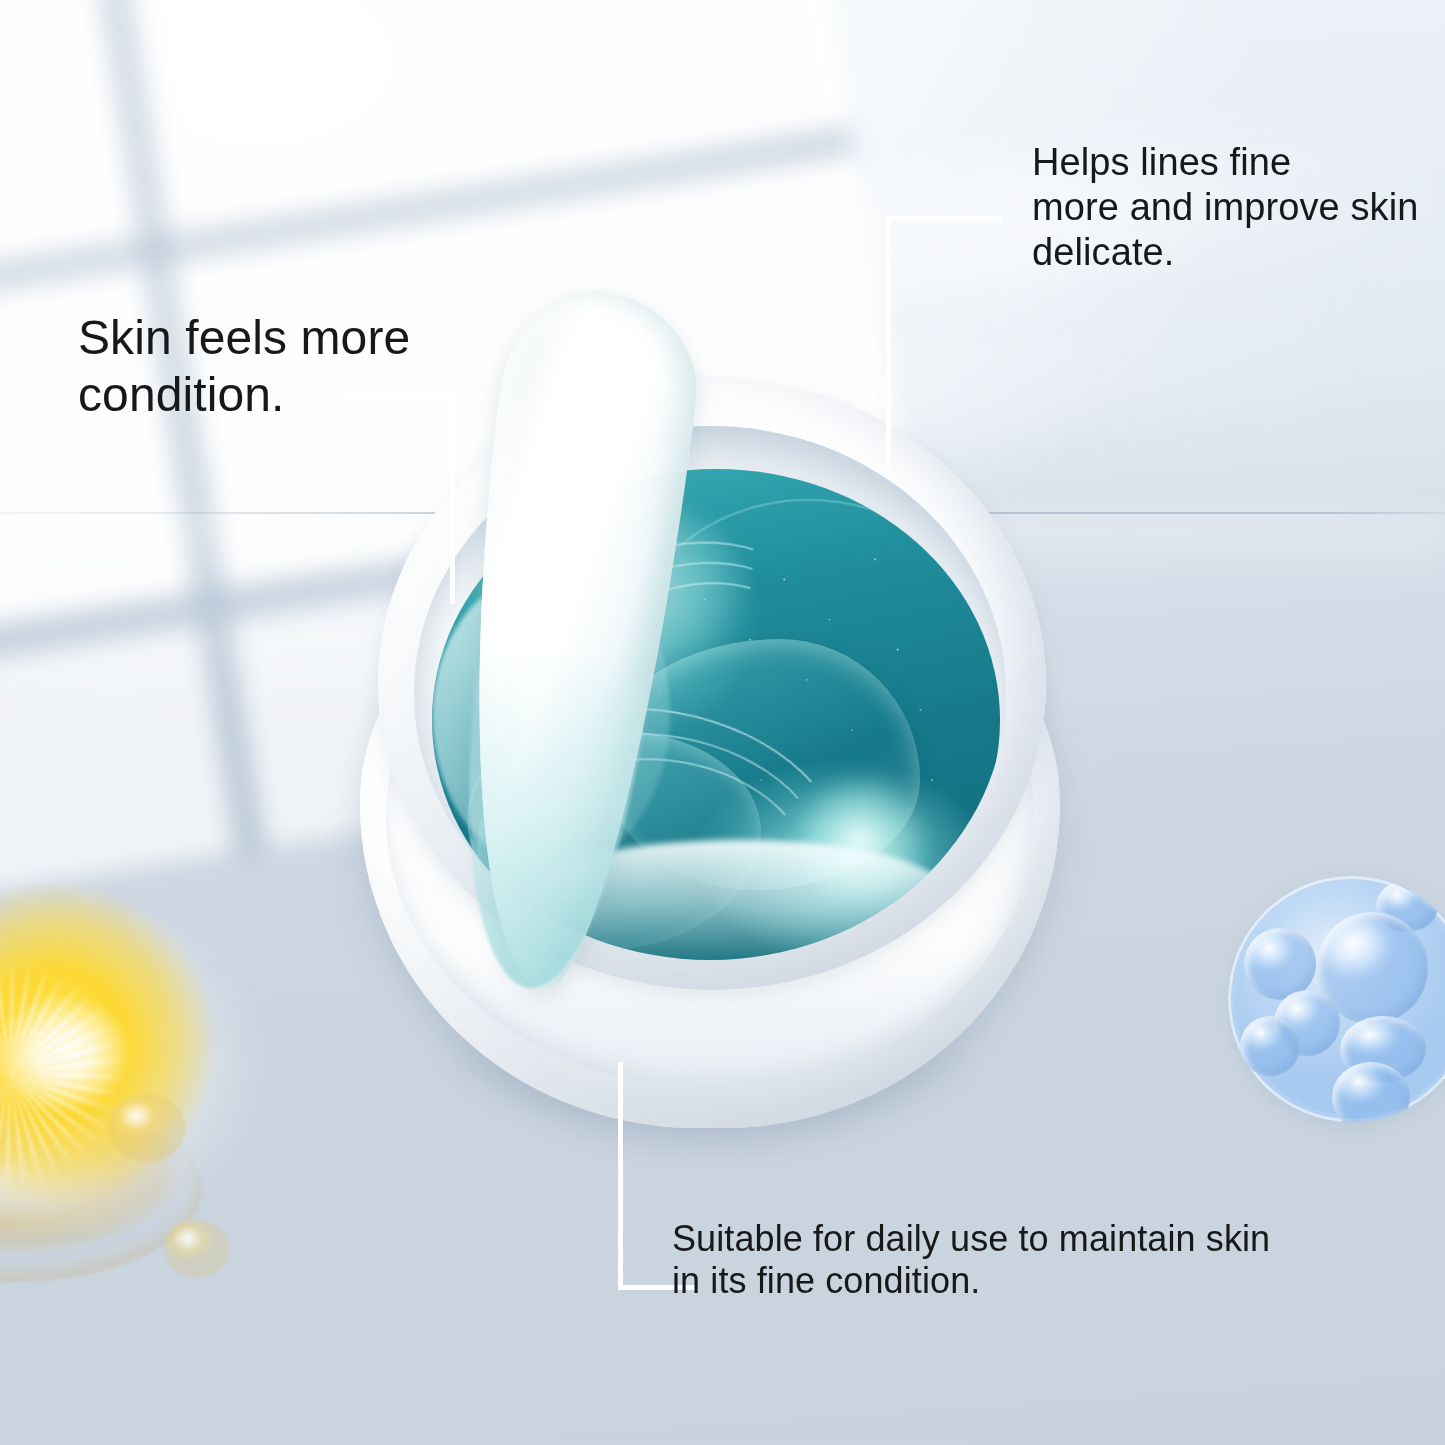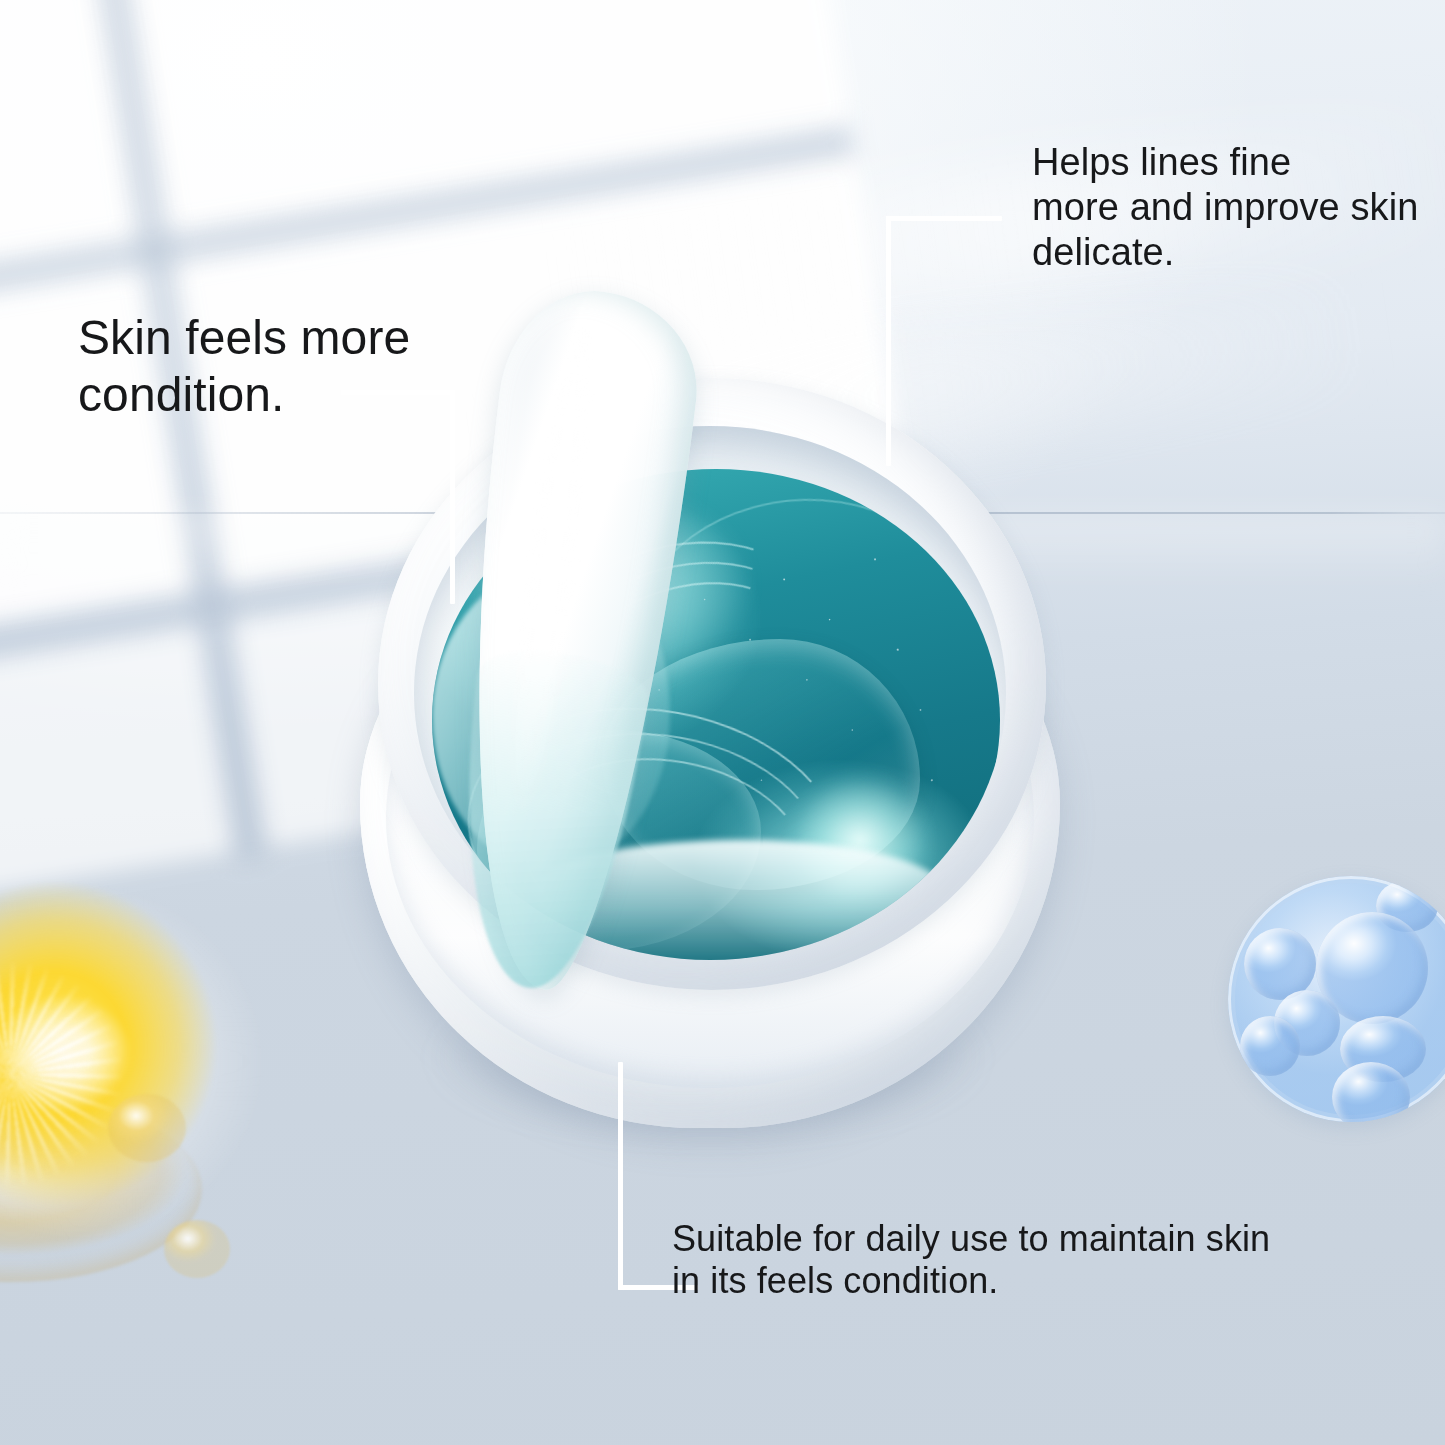--- a/index.html
+++ b/index.html
@@ -394,16 +394,16 @@
     <span class="line">delicate.</span>
   </div>
 
   <div class="callout" id="callout-left">
     <span class="line">Skin feels more</span>
     <span class="line">condition.</span>
   </div>
 
   <div class="callout" id="callout-bottom">
     <span class="line">Suitable for daily use to maintain skin</span>
-    <span class="line">in its feels condition.</span>
+    <span class="line">in its fine condition.</span>
   </div>
 
 </div>
 
 </body></html>

